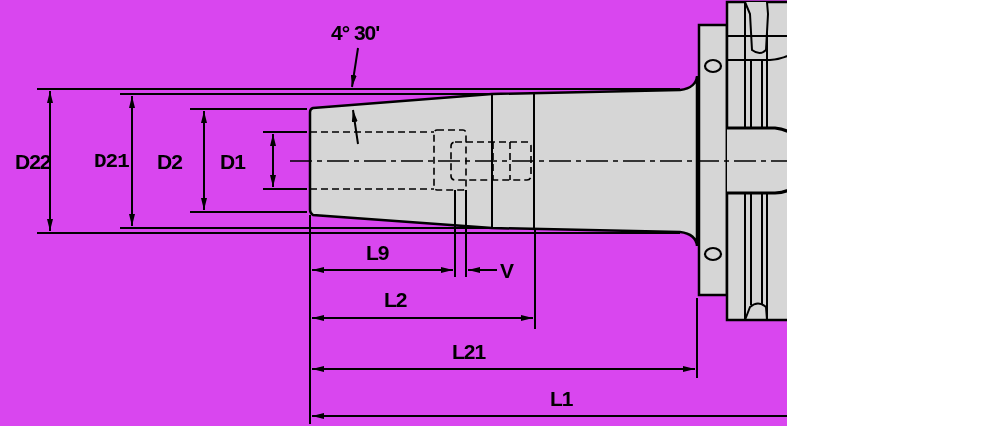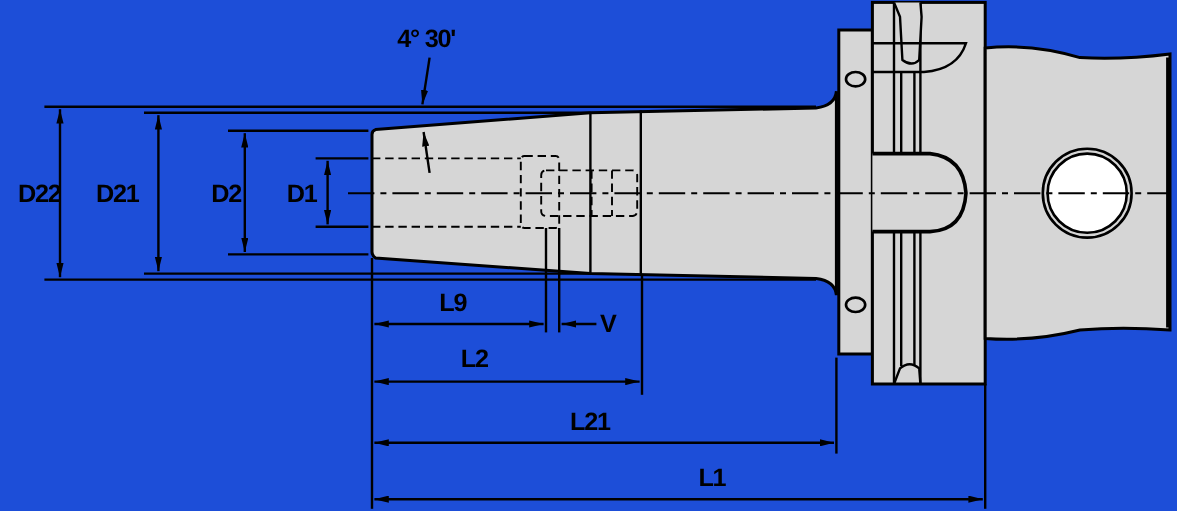--- a/index.html
+++ b/index.html
@@ -1,16 +1,16 @@
 <!DOCTYPE html>
 <html><head>
 <meta charset="utf-8">
 <style>
   html,body{margin:0;padding:0;background:#ffffff;}
-  #stage{position:relative;width:981px;height:426px;overflow:hidden;background:#1d4ed8;}
+  #stage{position:relative;width:787px;height:426px;overflow:hidden;background:#d946ef;}
   svg{position:absolute;left:0;top:0;}
   .lbl{position:absolute;font-family:"Liberation Sans",sans-serif;font-weight:bold;font-size:21px;color:#000;line-height:1;letter-spacing:-1px;white-space:nowrap;}
 </style>
 </head>
 <body>
 
 <div id="stage">
 <svg width="981" height="426" viewBox="0 0 981 426">
   <defs>
     <marker id="ah" viewBox="0 0 12 6" refX="12" refY="3" markerWidth="12" markerHeight="6" orient="auto-start-reverse" markerUnits="userSpaceOnUse">
@@ -98,21 +98,21 @@
     <line x1="312" y1="270" x2="453" y2="270" marker-start="url(#ah)" marker-end="url(#ah)"></line>
     <line x1="497" y1="270" x2="468" y2="270" marker-end="url(#ah)"></line>
     <line x1="312" y1="318" x2="533" y2="318" marker-start="url(#ah)" marker-end="url(#ah)"></line>
     <line x1="312" y1="369" x2="695" y2="369" marker-start="url(#ah)" marker-end="url(#ah)"></line>
     <line x1="312" y1="416" x2="819" y2="416" marker-start="url(#ah)" marker-end="url(#ah)"></line>
   </g>
 </svg>
 
 <span class="lbl" style="left:331px;top:22px;">4° 30'</span>
 <span class="lbl" style="left:15px;top:151px;">D22</span>
-<span class="lbl" style="left:80px;top:151px;">D21</span>
-<span class="lbl" style="left:176px;top:151px;">D2</span>
-<span class="lbl" style="left:239px;top:151px;">D1</span>
+<span class="lbl" style="left:94px;top:151px;font-family:Liberation Mono, monospace;">D21</span>
+<span class="lbl" style="left:157px;top:151px;">D2</span>
+<span class="lbl" style="left:220px;top:151px;">D1</span>
 <span class="lbl" style="left:366px;top:242px;text-align:right;">L9</span>
 <span class="lbl" style="left:500px;top:260px;">V</span>
 <span class="lbl" style="left:384px;top:289px;">L2</span>
-<span class="lbl" style="left:475px;top:341px;">L21</span>
-<span class="lbl" style="left:582px;top:388px;">L1</span>
+<span class="lbl" style="left:452px;top:341px;">L21</span>
+<span class="lbl" style="left:550px;top:388px;">L1</span>
 </div>
 
 </body></html>

